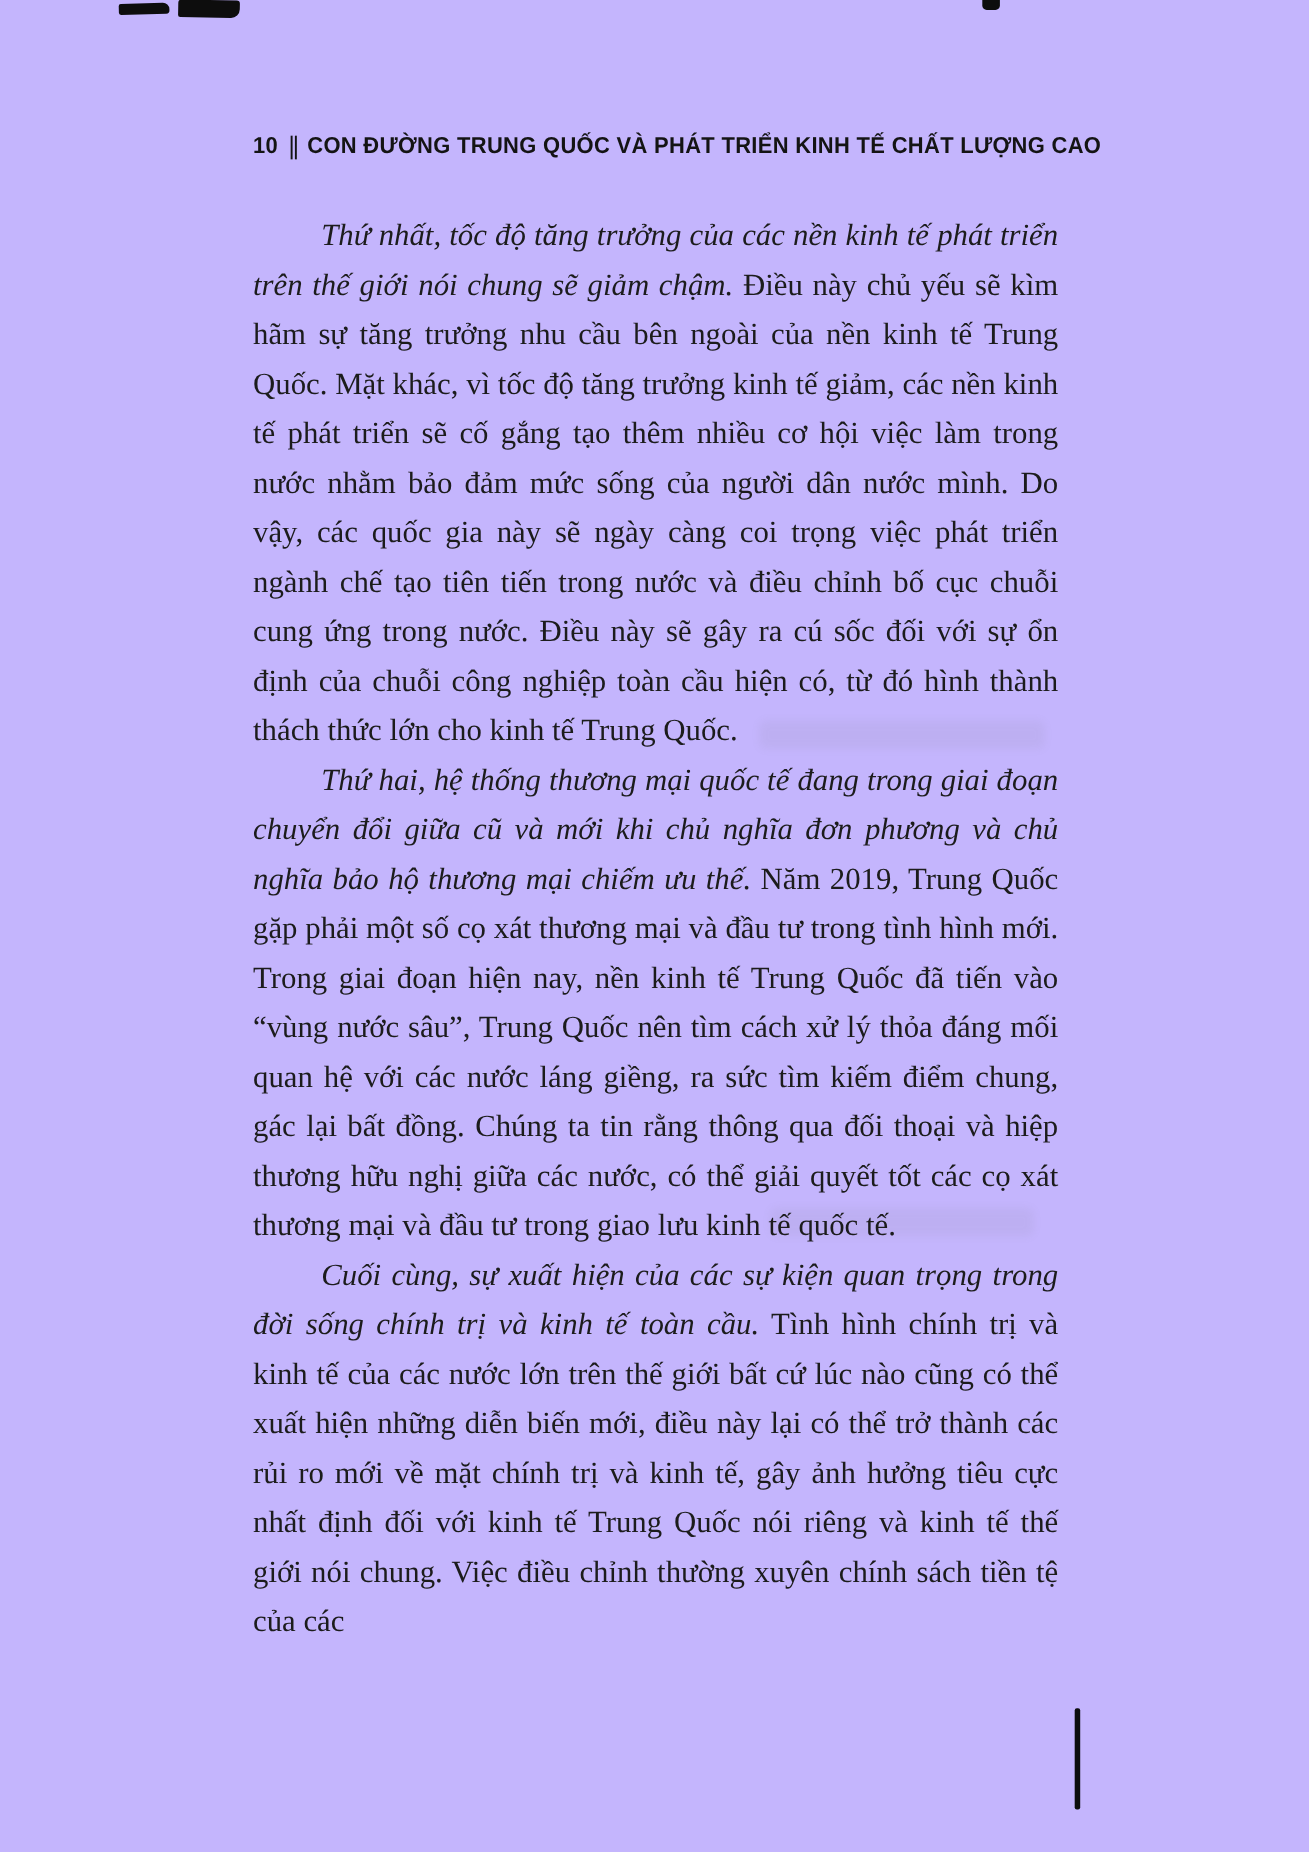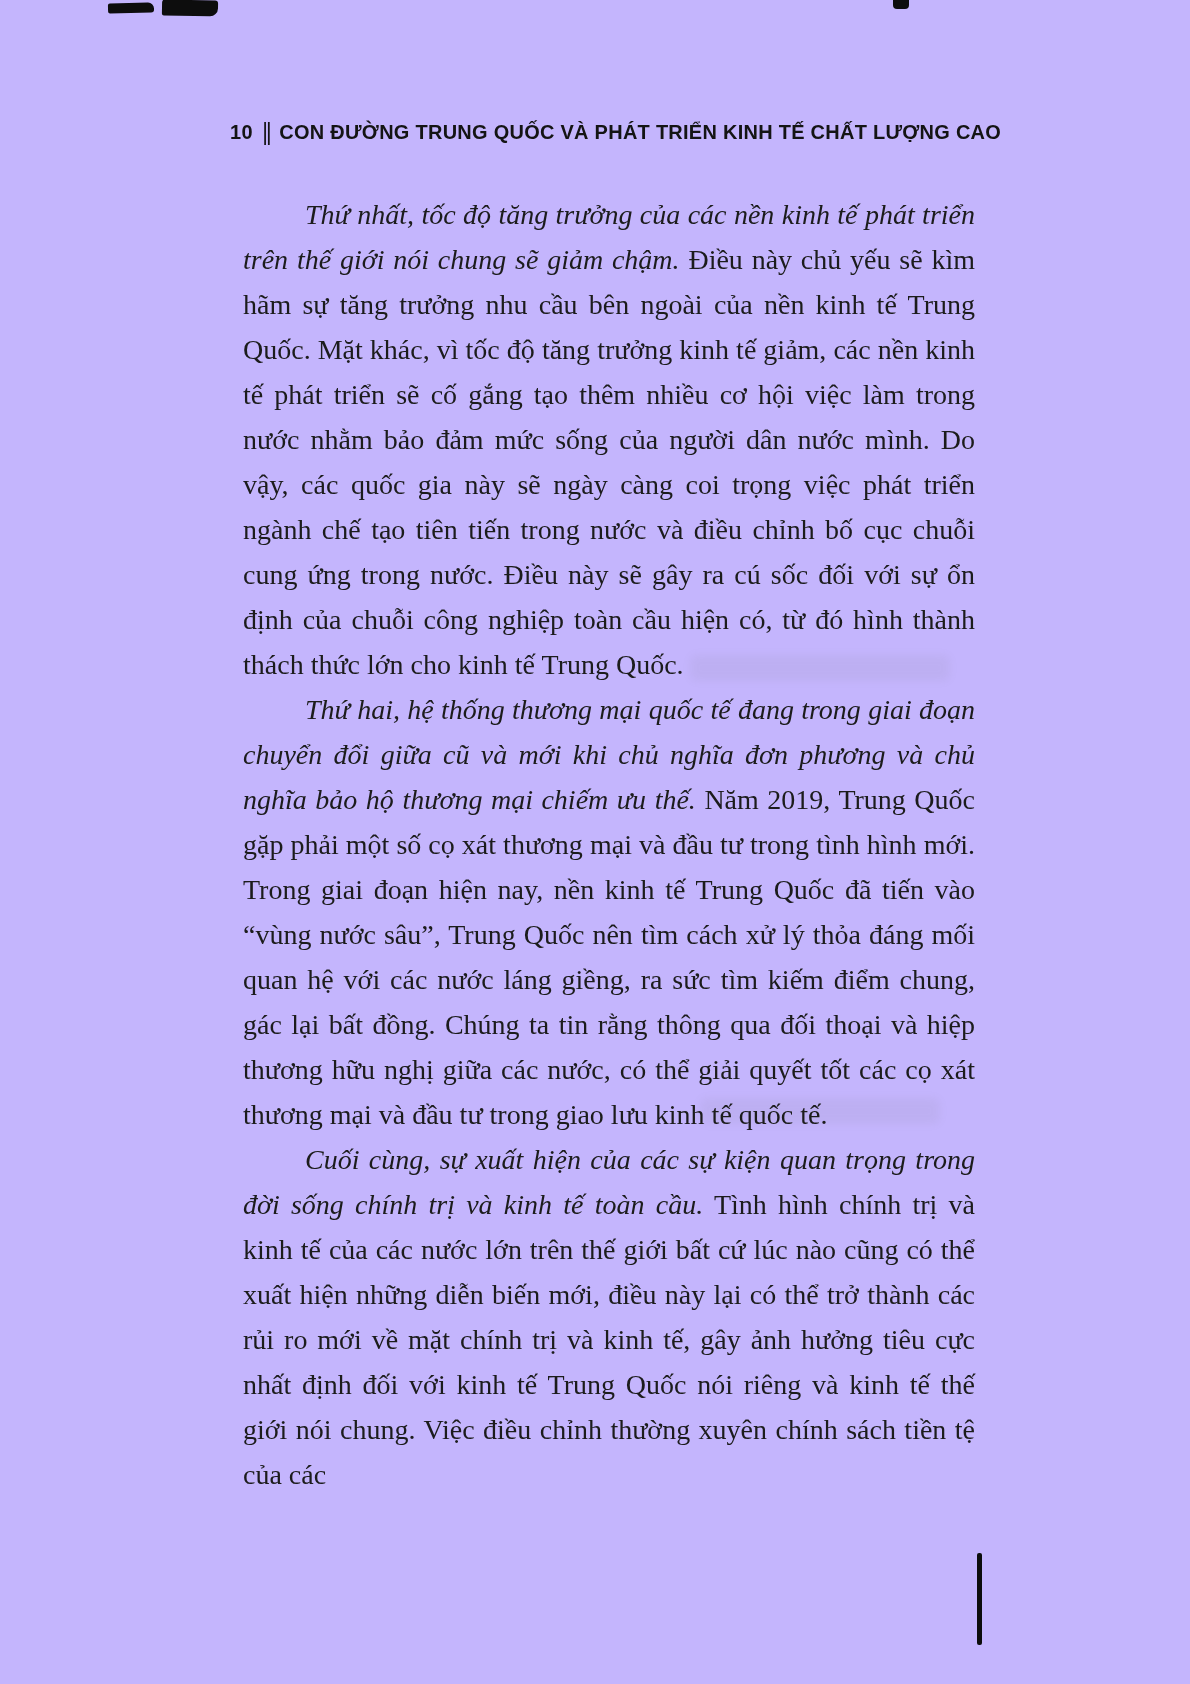--- a/index.html
+++ b/index.html
@@ -38,21 +38,21 @@
     font-weight: 400;
     font-size: 23px;
     letter-spacing: -2px;
     position: relative;
     top: 1px;
   }
 
   
   .body-text {
     position: absolute;
-    left: 243px;
+    left: 230px;
     top: 192px;
     width: 732px;
     font-family: "Liberation Serif", "DejaVu Serif", serif;
     font-size: 28px;
     line-height: 45px;
     color: #1c1c1c;
     text-align: justify;
   }
   .body-text p {
     text-indent: 62px;

